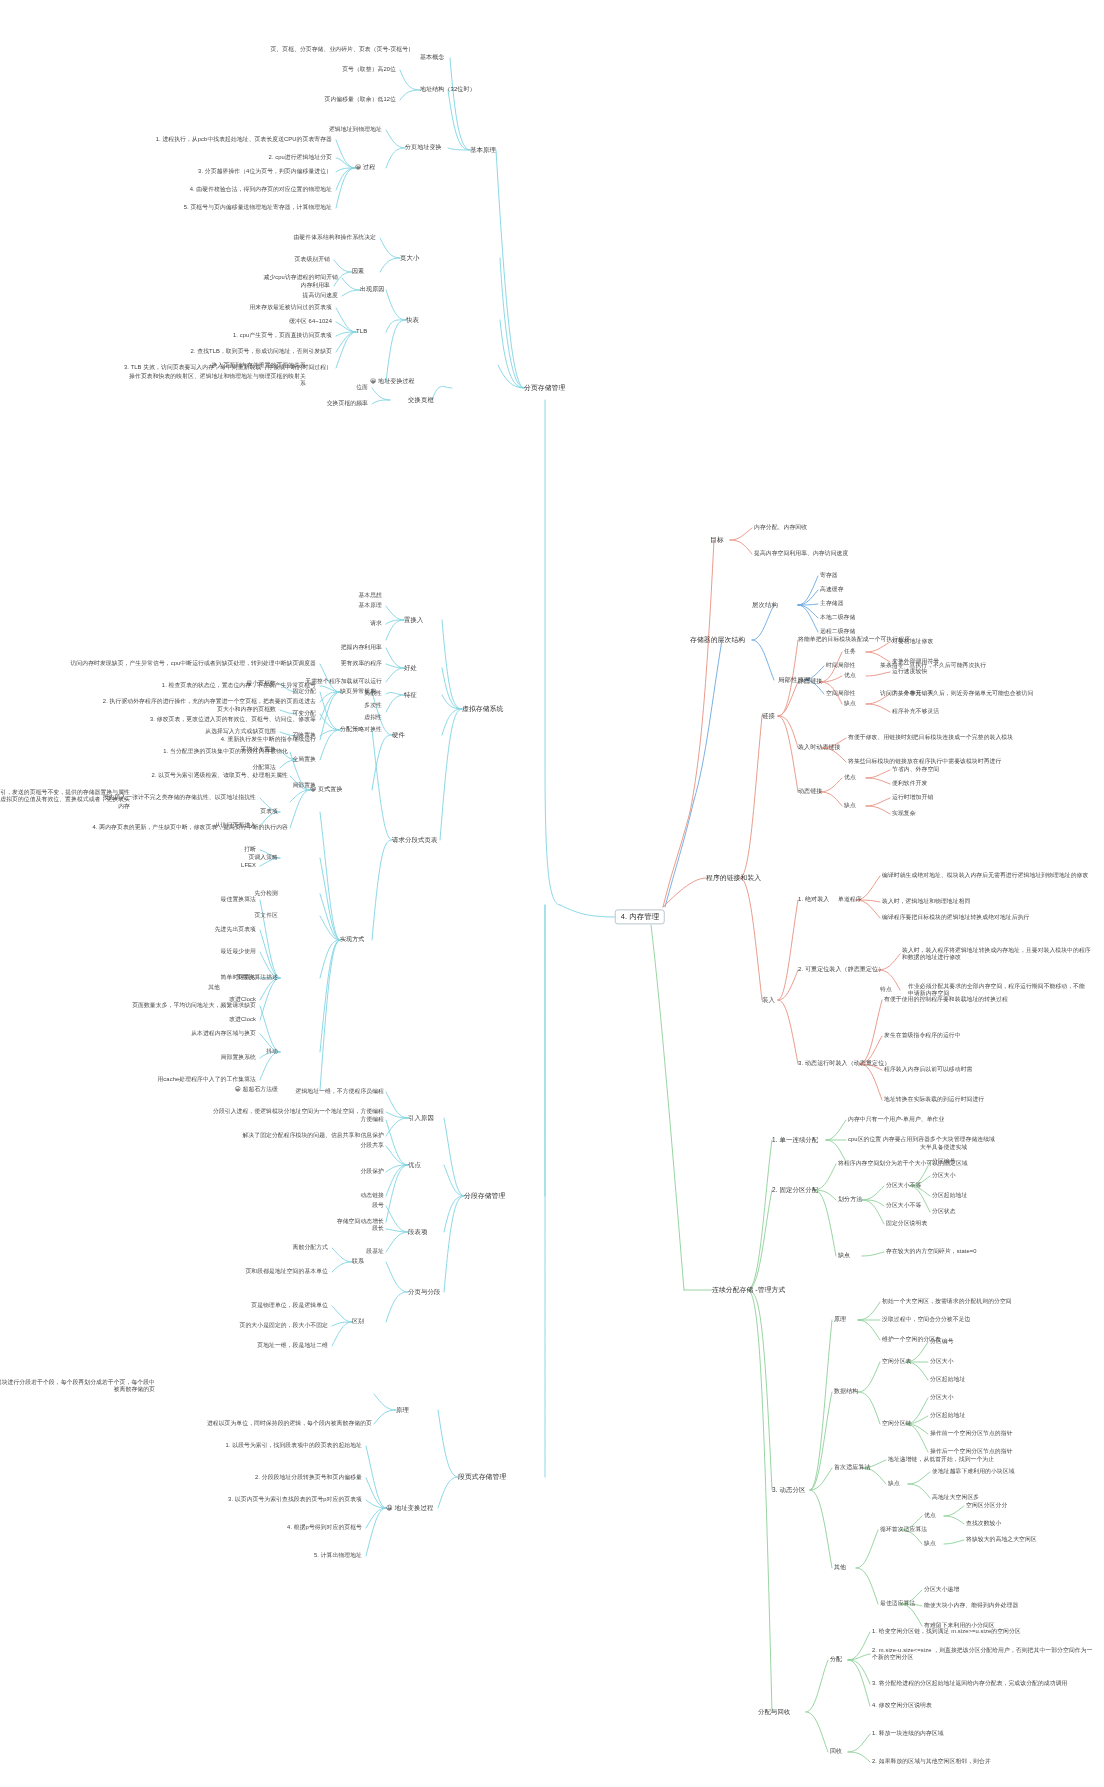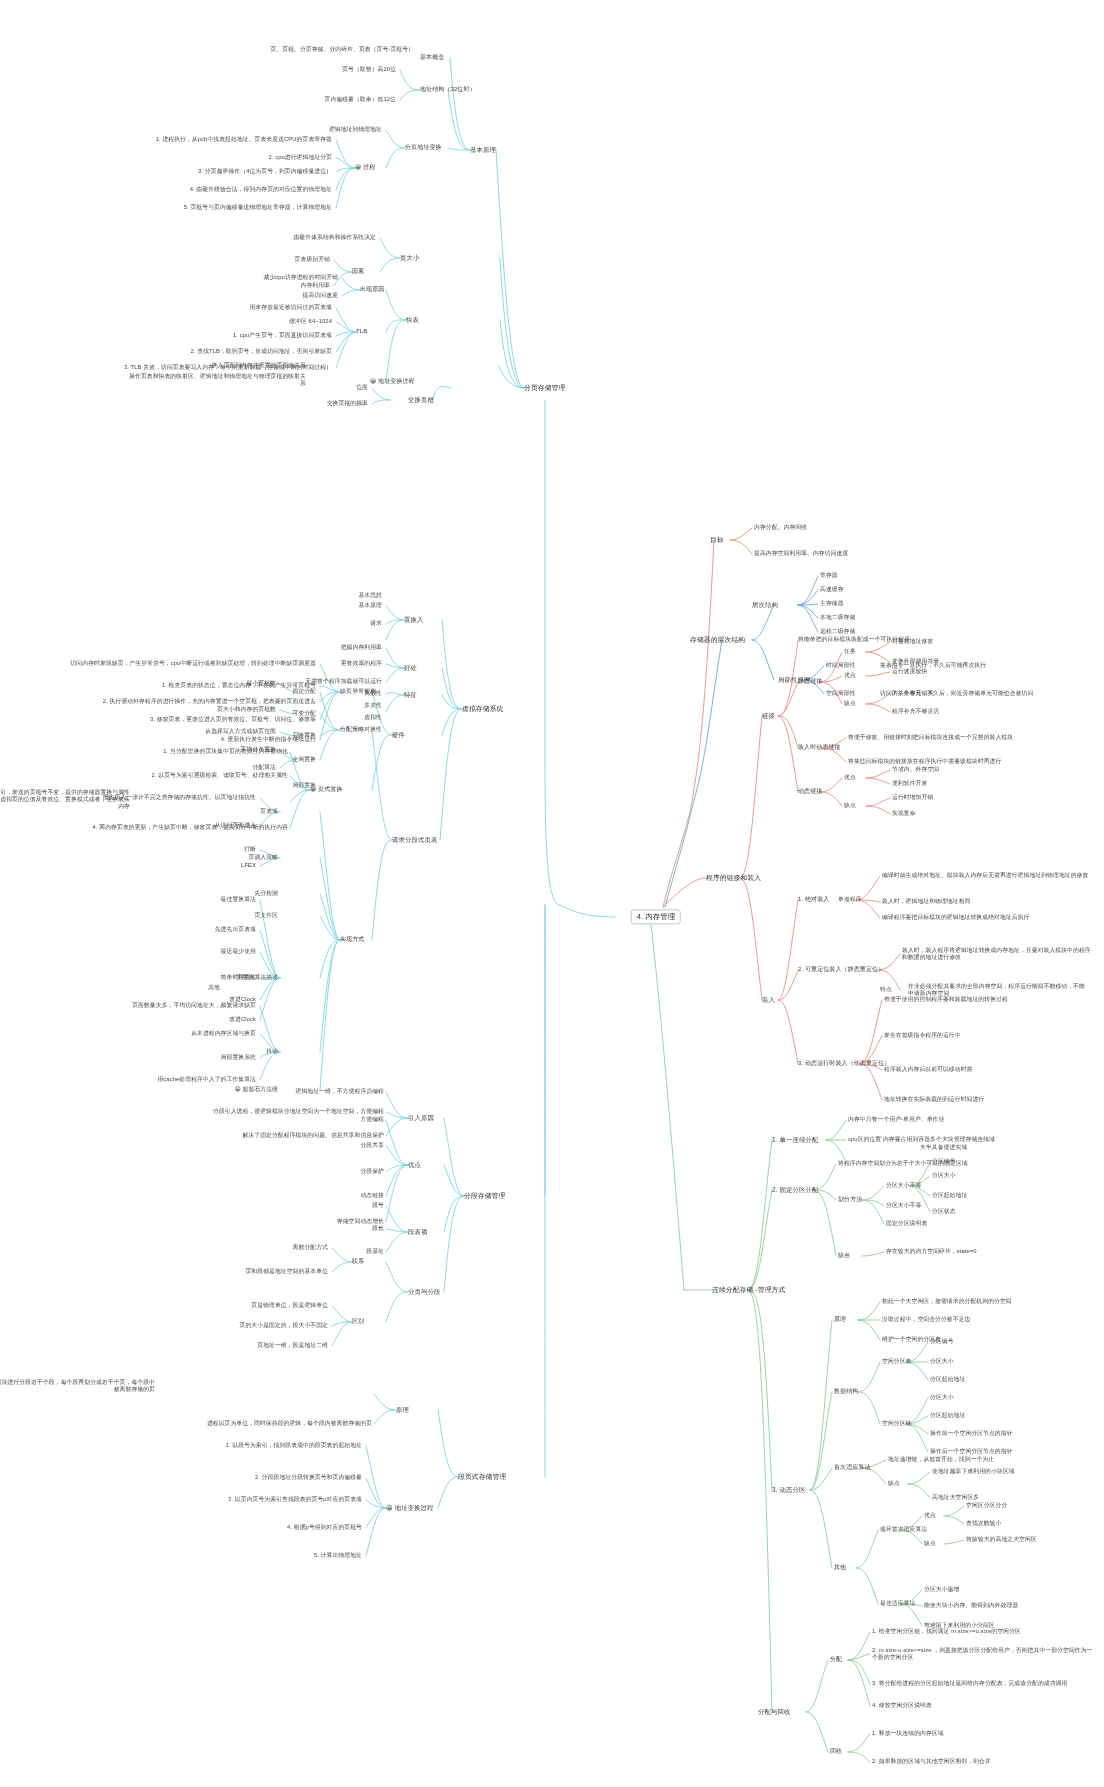--- a/index.html
+++ b/index.html
@@ -285,21 +285,21 @@
       <path d="M806 1712 C816 1712 820 1730 828 1752" stroke="#8ccf97"></path>
       <path d="M848 1660 C858 1660 862 1648 870 1632" stroke="#8ccf97"></path>
       <path d="M848 1660 C858 1660 862 1655 870 1654" stroke="#8ccf97"></path>
       <path d="M848 1660 C858 1660 862 1665 870 1684" stroke="#8ccf97"></path>
       <path d="M848 1660 C858 1660 862 1678 870 1706" stroke="#8ccf97"></path>
       <path d="M848 1752 C858 1752 862 1744 870 1734" stroke="#8ccf97"></path>
       <path d="M848 1752 C858 1752 862 1754 870 1762" stroke="#8ccf97"></path>
     </g>
   </svg>
 
-  <div class="node center" style="left:656px; top:917px;">4. 内存管理</div>
+  <div class="node center" style="left:640px; top:917px;">4. 内存管理</div>
 
   <div class="node lv1" style="left:524px; top:388px;">分页存储管理</div>
   <div class="node lv1" style="left:462px; top:709px;">虚拟存储系统</div>
   <div class="node lv1" style="left:464px; top:1196px;">分段存储管理</div>
   <div class="node lv1" style="left:458px; top:1477px;">段页式存储管理</div>
 
   <div class="node lv2" style="left:470px; top:150px;">基本原理</div>
   <div class="node lv3" style="left:420px; top:58px;">基本概念</div>
   <div class="node lv4 rt" style="left:414px; top:50px;">页、页框、分页存储、业内碎片、页表（页号-页框号）</div>
   <div class="node lv3" style="left:420px; top:90px;">地址结构（32位时）</div>

